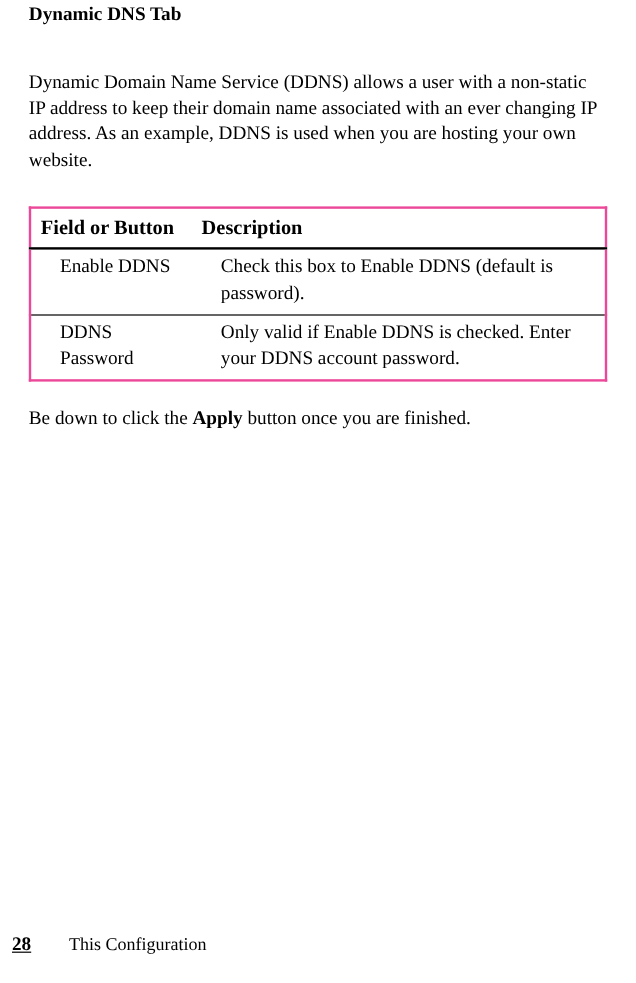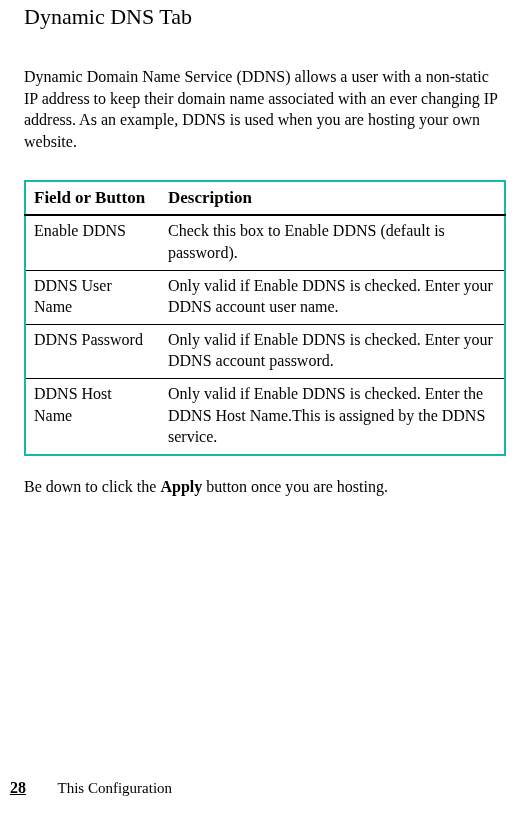--- a/index.html
+++ b/index.html
@@ -10,45 +10,45 @@
     body {
       width: 530px;
       height: 819px;
       padding: 0 24px;
       font-family: "Times New Roman", Times, serif;
       font-size: 16px;
       color: #000;
       position: relative;
     }
     .heading {
-      font-size: 22px;
-      font-weight: normal;
+      font-size: 16px;
+      font-weight: bold;
       margin-top: 4px;
       margin-bottom: 10px;
     }
     .intro {
       font-size: 16px;
       line-height: 1.35;
       margin-bottom: 28px;
       margin-top: 36px;
     }
     table {
       border-collapse: collapse;
       width: 100%;
-      border: 2px solid #14b8a6;
+      border: 2px solid #ec4899;
     }
     th {
       text-align: left;
       font-weight: bold;
       padding: 6px 8px;
       border-bottom: 2px solid #000;
       font-size: 17px;
     }
     td {
-      padding: 4px 8px 6px 8px;
+      padding: 4px 8px 6px 24px;
       border-top: 1px solid #000;
       vertical-align: top;
       font-size: 16px;
       line-height: 1.35;
     }
     td.field {
       width: 135px;
       vertical-align: top;
     }
     .closing {
@@ -85,34 +85,26 @@
       <th>Field or Button</th>
       <th>Description</th>
     </tr>
   </thead>
   <tbody>
     <tr>
       <td class="field">Enable DDNS</td>
       <td>Check this box to Enable DDNS (default is password).</td>
     </tr>
     <tr>
-      <td class="field">DDNS User Name</td>
-      <td>Only valid if Enable DDNS is checked. Enter your DDNS account user name.</td>
-    </tr>
-    <tr>
       <td class="field">DDNS Password</td>
       <td>Only valid if Enable DDNS is checked. Enter your DDNS account password.</td>
-    </tr>
-    <tr>
-      <td class="field">DDNS Host Name</td>
-      <td>Only valid if Enable DDNS is checked. Enter the DDNS Host Name.This is assigned by the DDNS service.</td>
     </tr>
   </tbody>
 </table>
 
 <p class="closing">
-  <span>Be down to click the </span><span class="bold">Apply</span><span> button once you are hosting.</span>
+  <span>Be down to click the </span><span class="bold">Apply</span><span> button once you are finished.</span>
 </p>
 
 <div class="footer">
   <span class="pagenum">28</span>
   <span>This Configuration</span>
 </div>
 
 </body></html>

